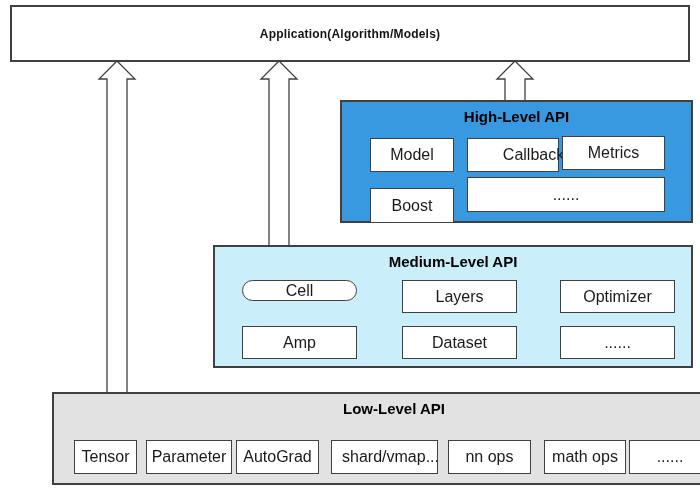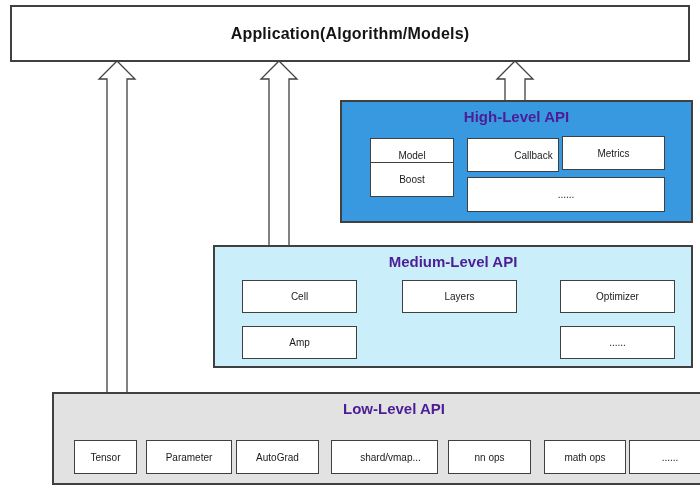--- a/index.html
+++ b/index.html
@@ -20,46 +20,46 @@
   .box { position: absolute; box-sizing: border-box; }
   .app-box {
     left: 10px; top: 5px; width: 680px; height: 57px;
     background: #ffffff;
     border: 2px solid var(--border, #404040);
     display: flex; align-items: center; justify-content: center;
     z-index: 2;
   }
   .app-label {
     font-weight: bold;
-    font-size: 16px;
+    font-size: 12px;
     color: #141414;
     letter-spacing: 0.2px;
   }
   .layer {
     border: 2px solid var(--border, #404040);
     z-index: 2;
   }
   .layer-title {
     position: absolute;
     left: 0; right: 0; top: 6px;
     text-align: center;
     font-weight: bold;
     font-size: 15px;
-    color: #4c1d95;
+    color: #000000;
   }
   .high-layer   { left: 340px; top: 100px; width: 353px; height: 123px; background: var(--high-level-bg, #3899E1); }
   .medium-layer { left: 213px; top: 245px; width: 480px; height: 123px; background: var(--medium-level-bg, #CBEFFA); }
   .low-layer    { left: 8px;   top: 392px; width: 684px; height: 93px;  background: var(--low-level-bg, #E2E2E2); margin-left: 44px; }
   .item {
     position: absolute;
     box-sizing: border-box;
     background: var(--item-bg, #ffffff);
     border: 1.5px solid var(--border, #404040);
     display: flex; align-items: center; justify-content: center;
-    font-size: 10px;
+    font-size: 16px;
     color: #1a1a1a;
     white-space: nowrap;
   }
 </style>
 </head>
 <body>
 
 <div class="stage">
 
   <svg class="arrows-svg" viewBox="0 0 700 496" xmlns="http://www.w3.org/2000/svg">
@@ -70,30 +70,31 @@
 
   <div class="box app-box">
     <span class="app-label">Application(Algorithm/Models)</span>
   </div>
 
   <div class="box layer high-layer">
     <div class="layer-title">High-Level API</div>
     <div class="item" style="left:28px;  top:36px; width:84px;  height:34px;">Model</div>
     <div class="item" style="left:125px; top:36px; width:92px;  height:34px;padding-left:41px;">Callback</div>
     <div class="item" style="left:220px; top:34px; width:103px; height:34px;">Metrics</div>
-    <div class="item" style="left:28px;  top:60px; width:84px;  height:35px;">Boost</div>
+    <div class="item" style="left:28px;  top:86px; width:84px;  height:35px;">Boost</div>
     <div class="item" style="left:125px; top:75px; width:198px; height:35px;">......</div>
   </div>
 
   <div class="box layer medium-layer">
     <div class="layer-title">Medium-Level API</div>
-    <div class="item" style="left:27px;  top:33px; width:115px; height:33px;">Cell</div>
+    <div class="item" style="left:27px;  top:33px; width:115px; height:21px;border-radius:14px;">Cell</div>
     <div class="item" style="left:187px; top:33px; width:115px; height:33px;">Layers</div>
     <div class="item" style="left:345px; top:33px; width:115px; height:33px;">Optimizer</div>
     <div class="item" style="left:27px;  top:79px; width:115px; height:33px;">Amp</div>
+    <div class="item" style="left:187px; top:79px; width:115px; height:33px;">Dataset</div>
     <div class="item" style="left:345px; top:79px; width:115px; height:33px;">......</div>
   </div>
 
   <div class="box layer low-layer">
     <div class="layer-title">Low-Level API</div>
     <div class="item" style="left:20px;  top:46px; width:63px;  height:34px;">Tensor</div>
     <div class="item" style="left:92px;  top:46px; width:86px;  height:34px;">Parameter</div>
     <div class="item" style="left:182px; top:46px; width:83px;  height:34px;">AutoGrad</div>
     <div class="item" style="left:277px; top:46px; width:107px; height:34px;padding-left:12px;">shard/vmap...</div>
     <div class="item" style="left:394px; top:46px; width:83px;  height:34px;">nn ops</div>

